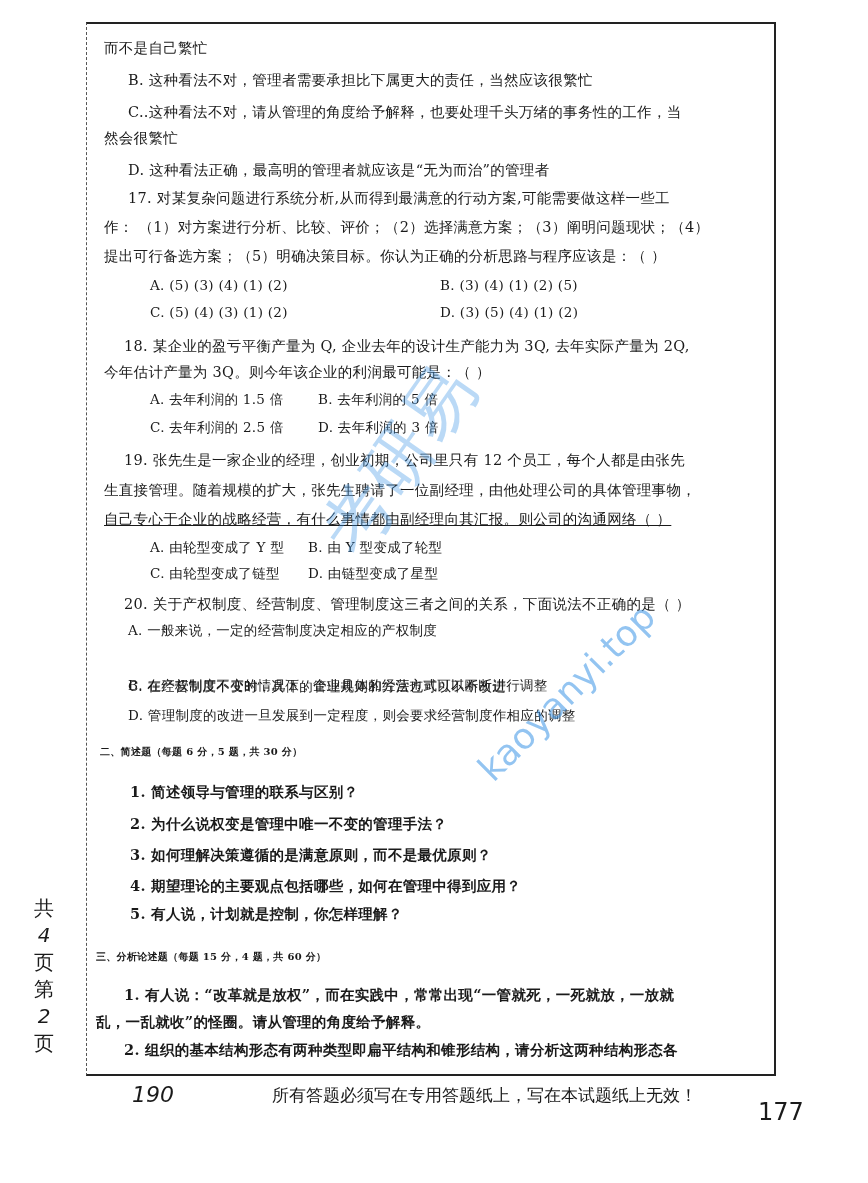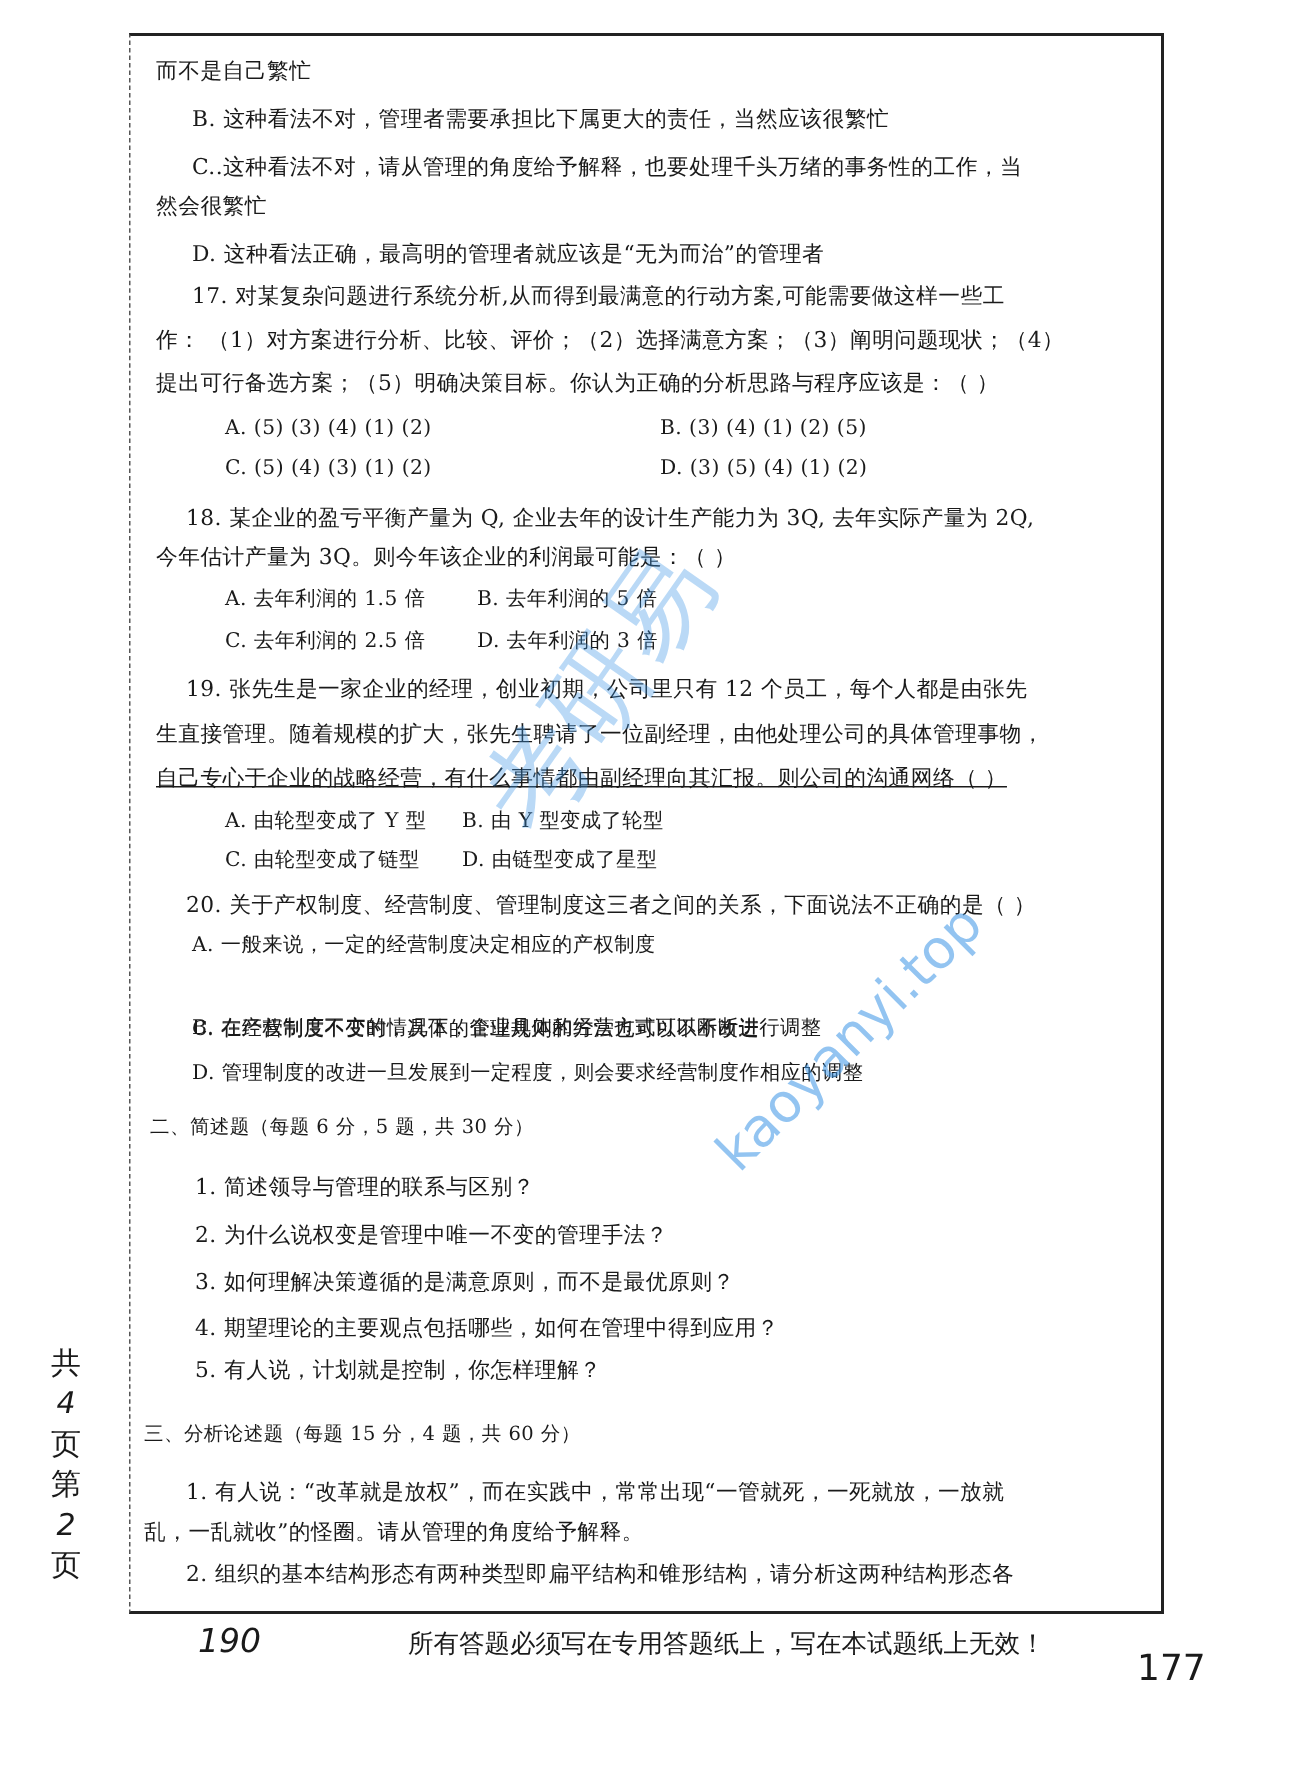--- a/index.html
+++ b/index.html
@@ -3,22 +3,22 @@
 <meta charset="utf-8">
 <style>
   html, body { margin: 0; padding: 0; background: #ffffff; }
   body { width: 868px; height: 1183px; position: relative; overflow: hidden;
          font-family: "DejaVu Serif", "Liberation Serif", serif; color: #1a1a1a; }
   .frame { position: absolute; left: 86px; top: 22px; width: 690px; height: 1054px;
            border-top: 2px solid #222; border-right: 2px solid #222; border-bottom: 2px solid #222;
            border-left: 1px dashed #555; box-sizing: border-box; }
   .line { position: absolute; font-size: 14.5px; white-space: nowrap; letter-spacing: 0.3px; line-height: 20px; }
   .opt { font-size: 13.5px; }
-  .sec { font-weight: normal; font-size: 13px; }
-  .bold { font-weight: normal; }
+  .sec { font-weight: bold; font-size: 10px; }
+  .bold { font-weight: bold; }
   .side { position: absolute; left: 30px; top: 895px; width: 28px; font-size: 20px; line-height: 27px;
           text-align: center; font-family: "DejaVu Sans", sans-serif; }
   .side span { display: block; }
   .footer { position: absolute; top: 1084px; font-size: 17px; font-weight: normal;
             font-family: "DejaVu Sans", sans-serif; }
   .hand { position: absolute; font-family: "DejaVu Sans", sans-serif; font-style: italic; font-size: 22px; }
   .wm { position: absolute; color: #3b95e6; opacity: 0.55; font-family: "DejaVu Sans", sans-serif;
         white-space: nowrap; pointer-events: none; }
 </style>
 </head>

